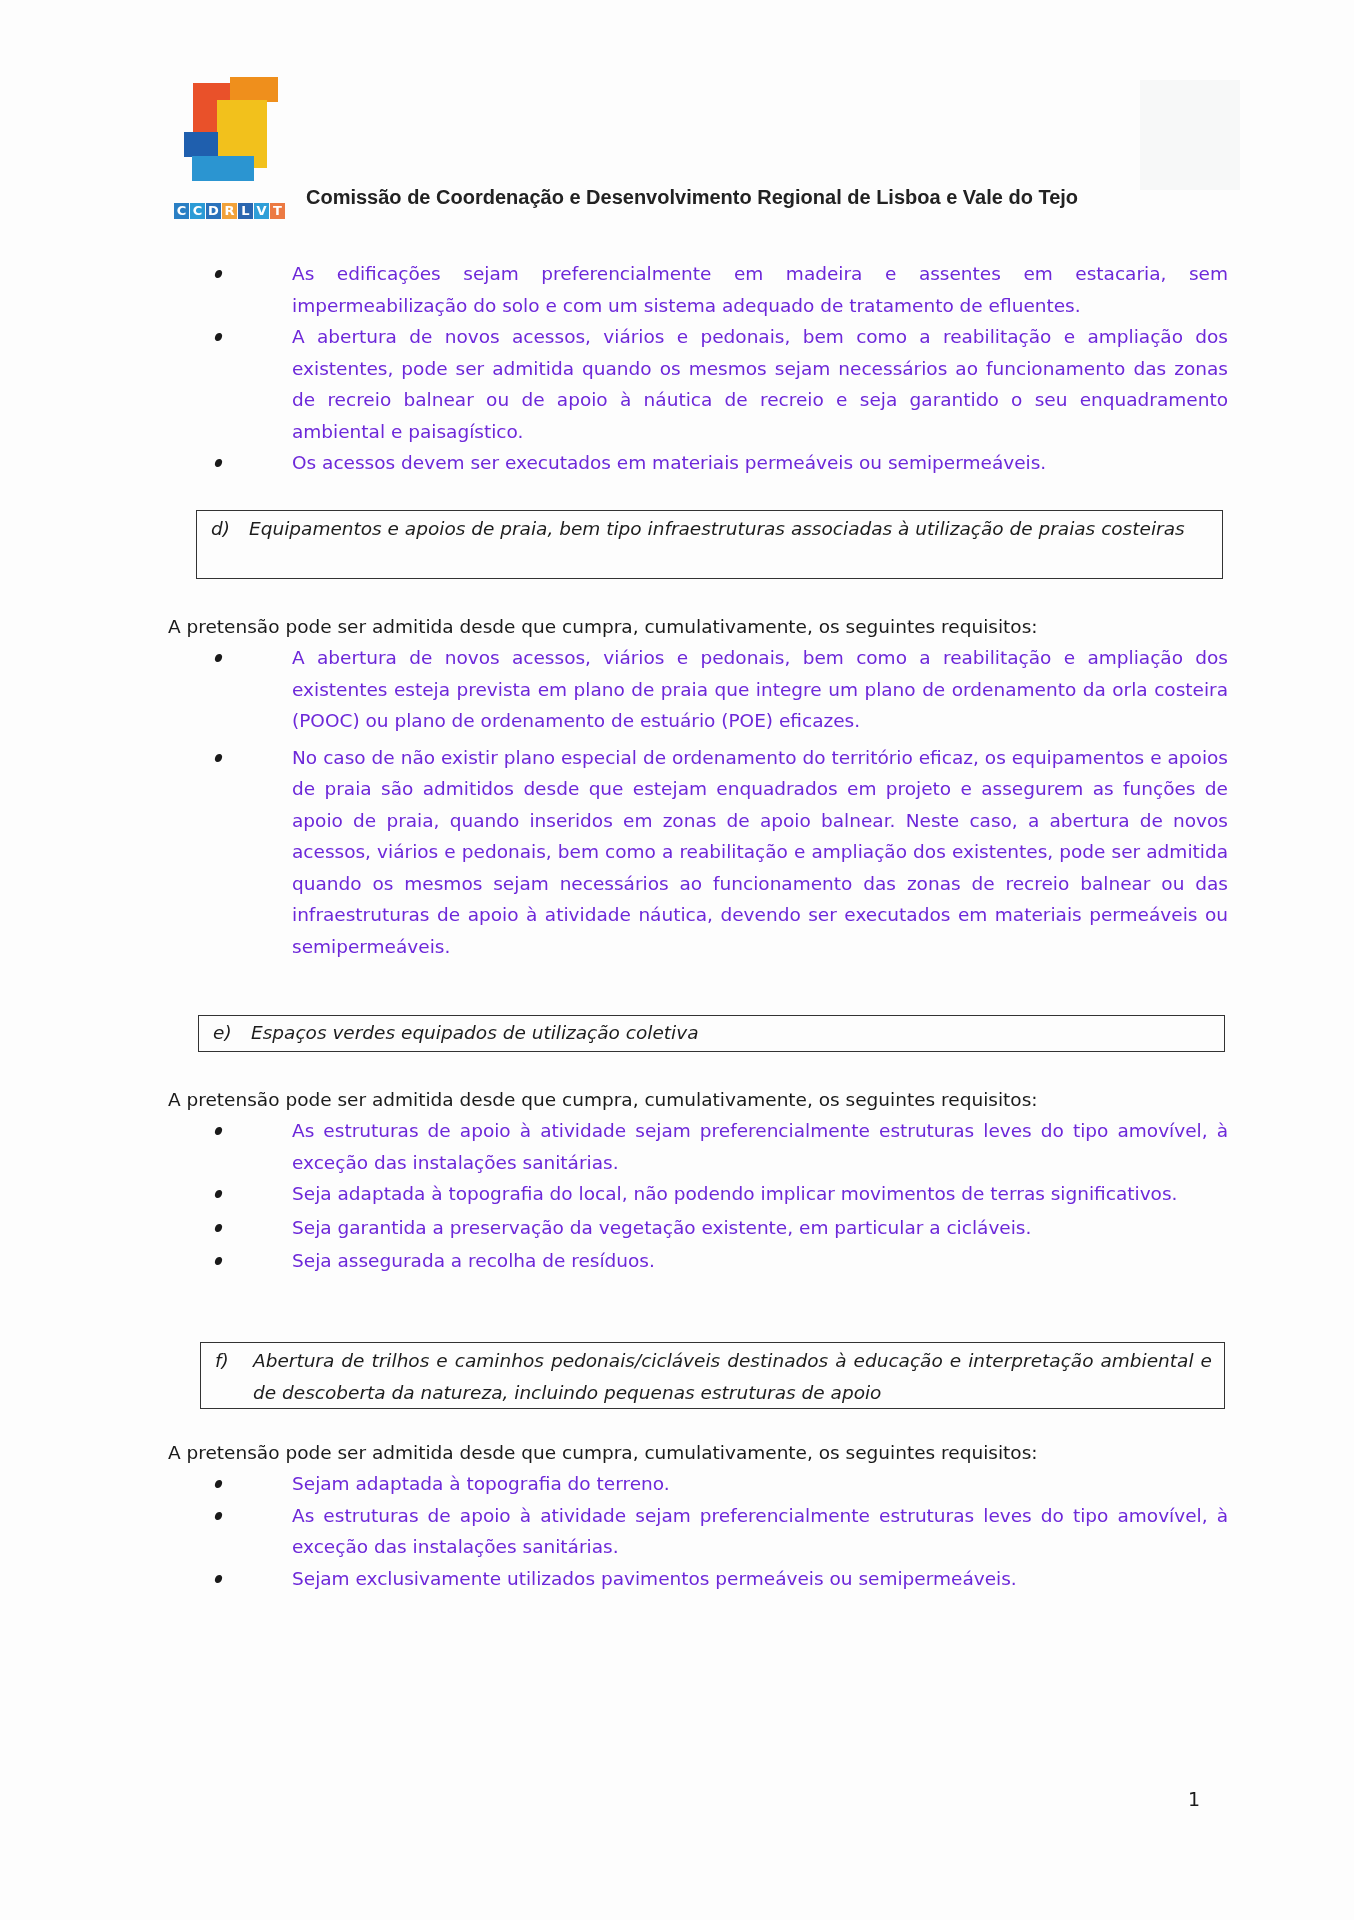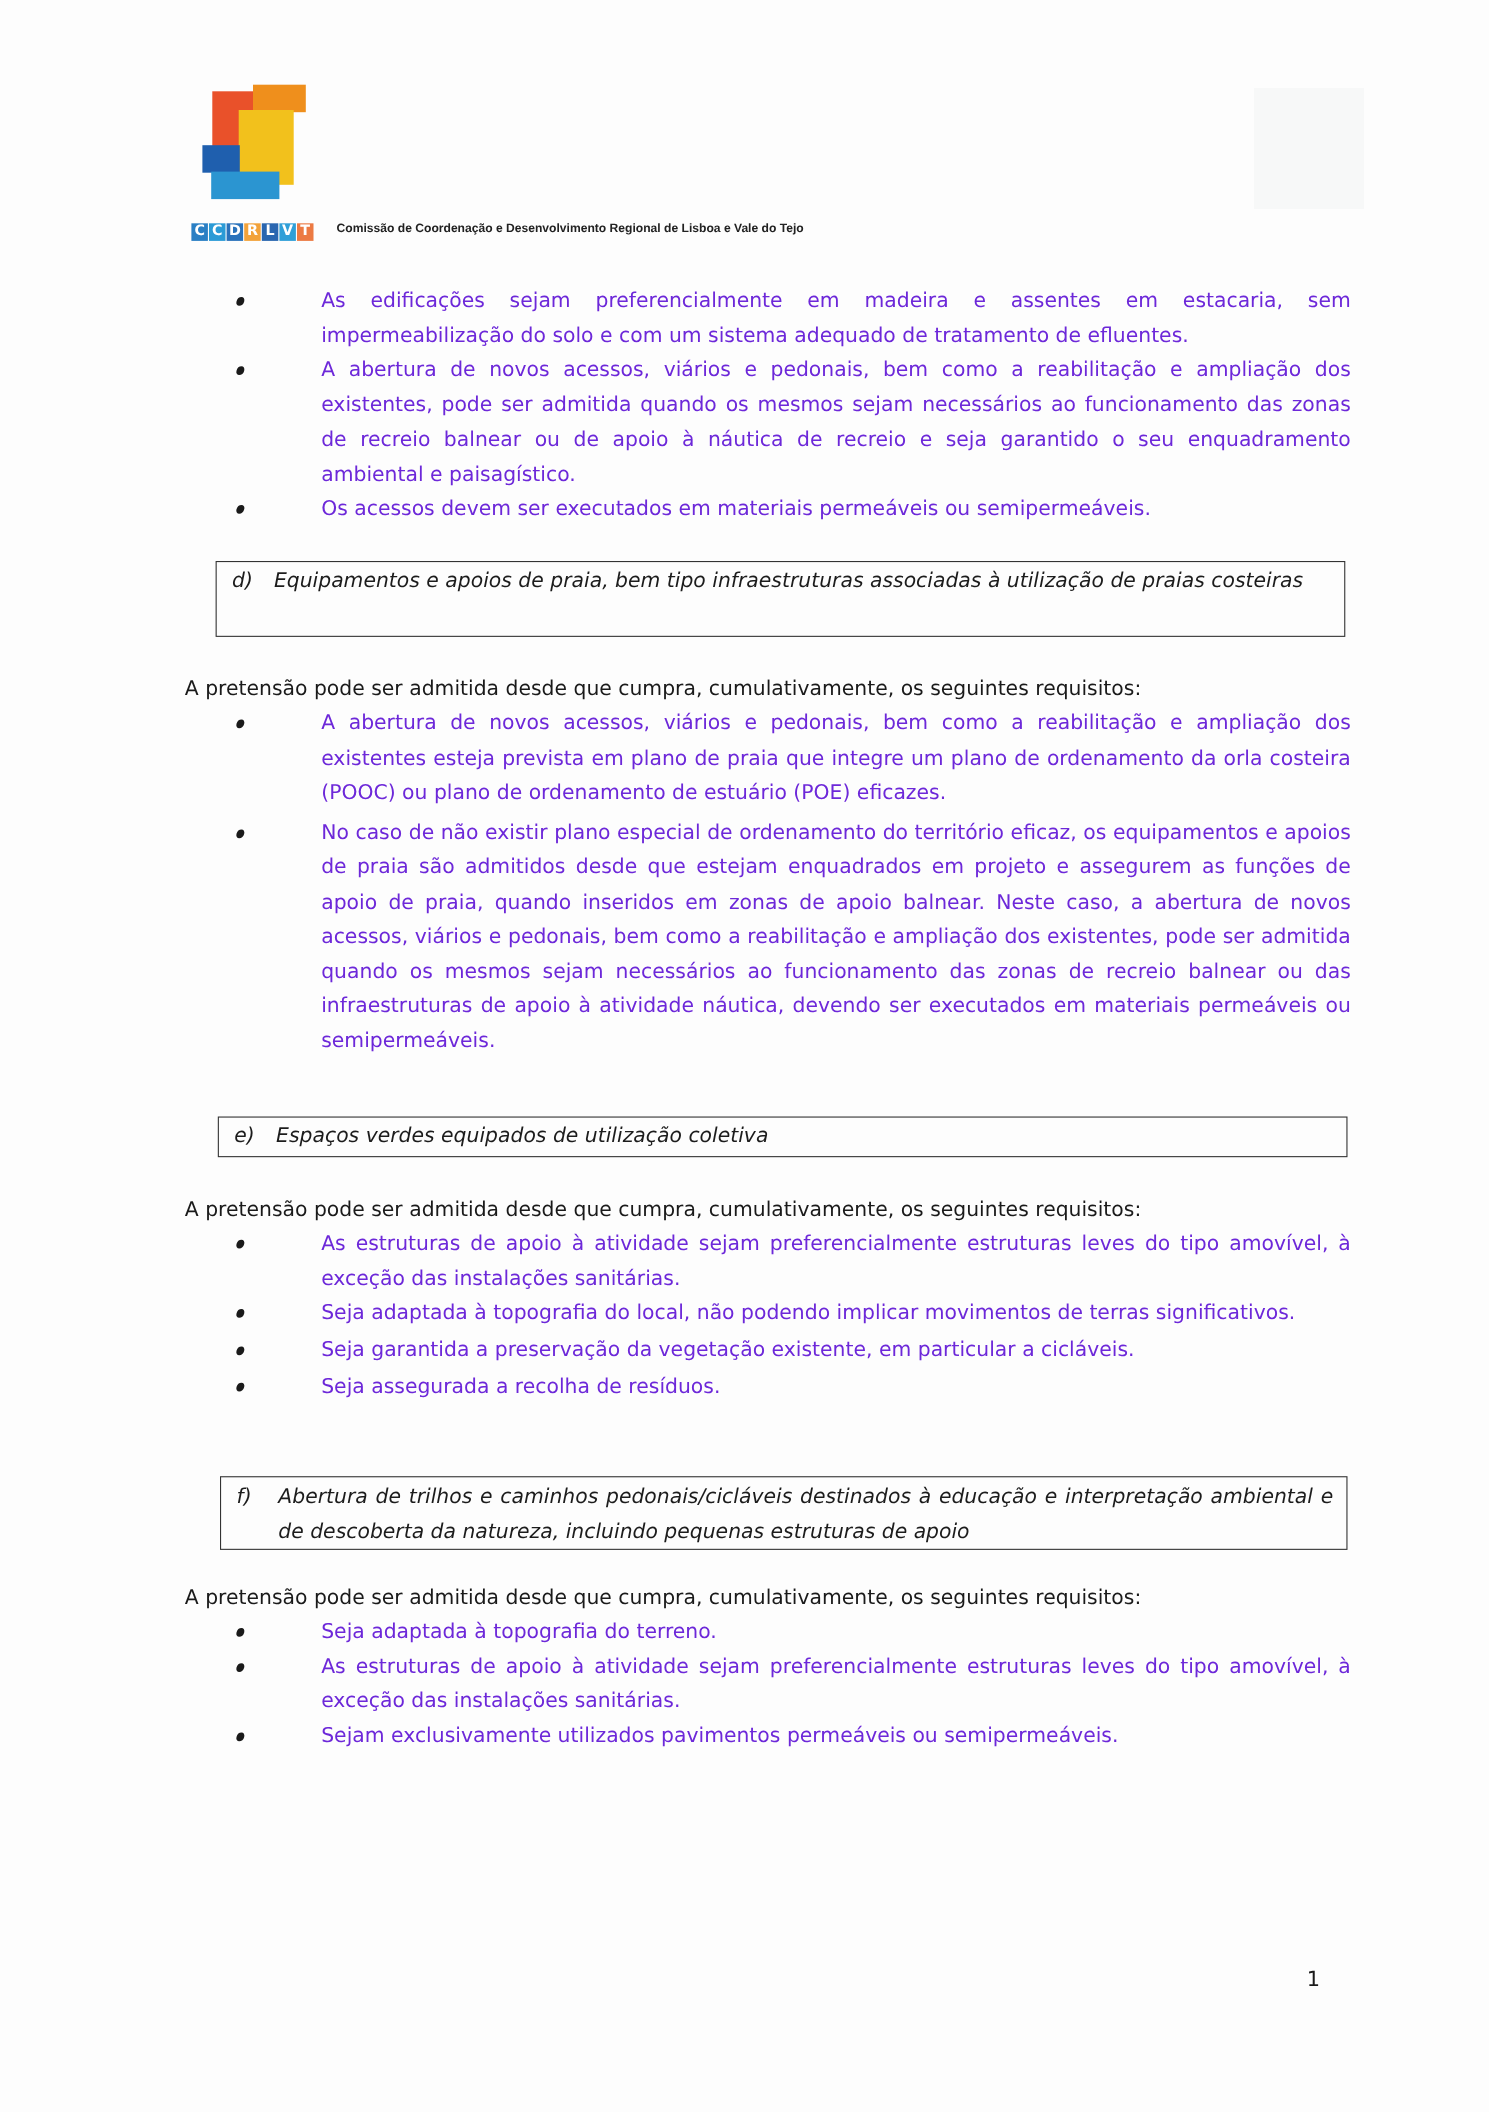--- a/index.html
+++ b/index.html
@@ -20,21 +20,21 @@
   .blk-blue { left: 9px; top: 57px; width: 34px; height: 25px; background: #1f5fae; }
   .blk-lightblue { left: 17px; top: 81px; width: 62px; height: 25px; background: #2b95d1; }
 
   .logo-letters { position: absolute; left: 174px; top: 203px; display: flex; gap: 1px; }
   .logo-letters span {
     display: inline-block; width: 15px; height: 16px; line-height: 16px;
     text-align: center; color: #fff; font-weight: bold; font-size: 13px;
     font-family: "DejaVu Sans", sans-serif;
   }
   .org-name {
-    position: absolute; left: 306px; top: 202px; font-size: 11px; font-weight: bold;
+    position: absolute; left: 306px; top: 186px; font-size: 20px; font-weight: bold;
     color: #222; letter-spacing: 0px; white-space: nowrap;
     font-family: "Liberation Sans", sans-serif;
   }
   .bullet-list { position: absolute; left: 210px; width: 1018px; margin: 0; padding: 0; list-style: none; }
   .bullet-list li { position: relative; padding-left: 82px; text-align: justify; font-family: "DejaVu Sans", sans-serif; font-size: 18.5px; line-height: 31.5px; color: #6d28d9; }
   .bullet-list li .dot {
     position: absolute; left: 5px; top: 12px; width: 7px; height: 8px; border-radius: 50%;
     background: #1a1a1a; transform: skewX(-15deg);
   }
   .bullet-list li .line-text { display: block; }
@@ -136,21 +136,21 @@
   </ul>
 
   <div class="sec-box" style="left:200px; top:1342px; width:1025px; height:67px;">
     <span class="letter">f)</span>
     <span class="title">Abertura de trilhos e caminhos pedonais/cicláveis destinados à educação e interpretação ambiental e de descoberta da natureza, incluindo pequenas estruturas de apoio</span>
   </div>
   <div class="intro" style="top:1437px;">A pretensão pode ser admitida desde que cumpra, cumulativamente, os seguintes requisitos:</div>
   <ul class="bullet-list" style="top:1468px;">
     <li>
         <span class="dot"></span>
-        <span class="line-text">Seja adaptada à topografia do terreno.</span>
+        <span class="line-text">Sejam adaptada à topografia do terreno.</span>
       </li>
     <li>
         <span class="dot"></span>
         <span class="line-text">As estruturas de apoio à atividade sejam preferencialmente estruturas leves do tipo amovível, à exceção das instalações sanitárias.</span>
       </li>
     <li>
         <span class="dot"></span>
         <span class="line-text">Sejam exclusivamente utilizados pavimentos permeáveis ou semipermeáveis.</span>
       </li>
   </ul>

